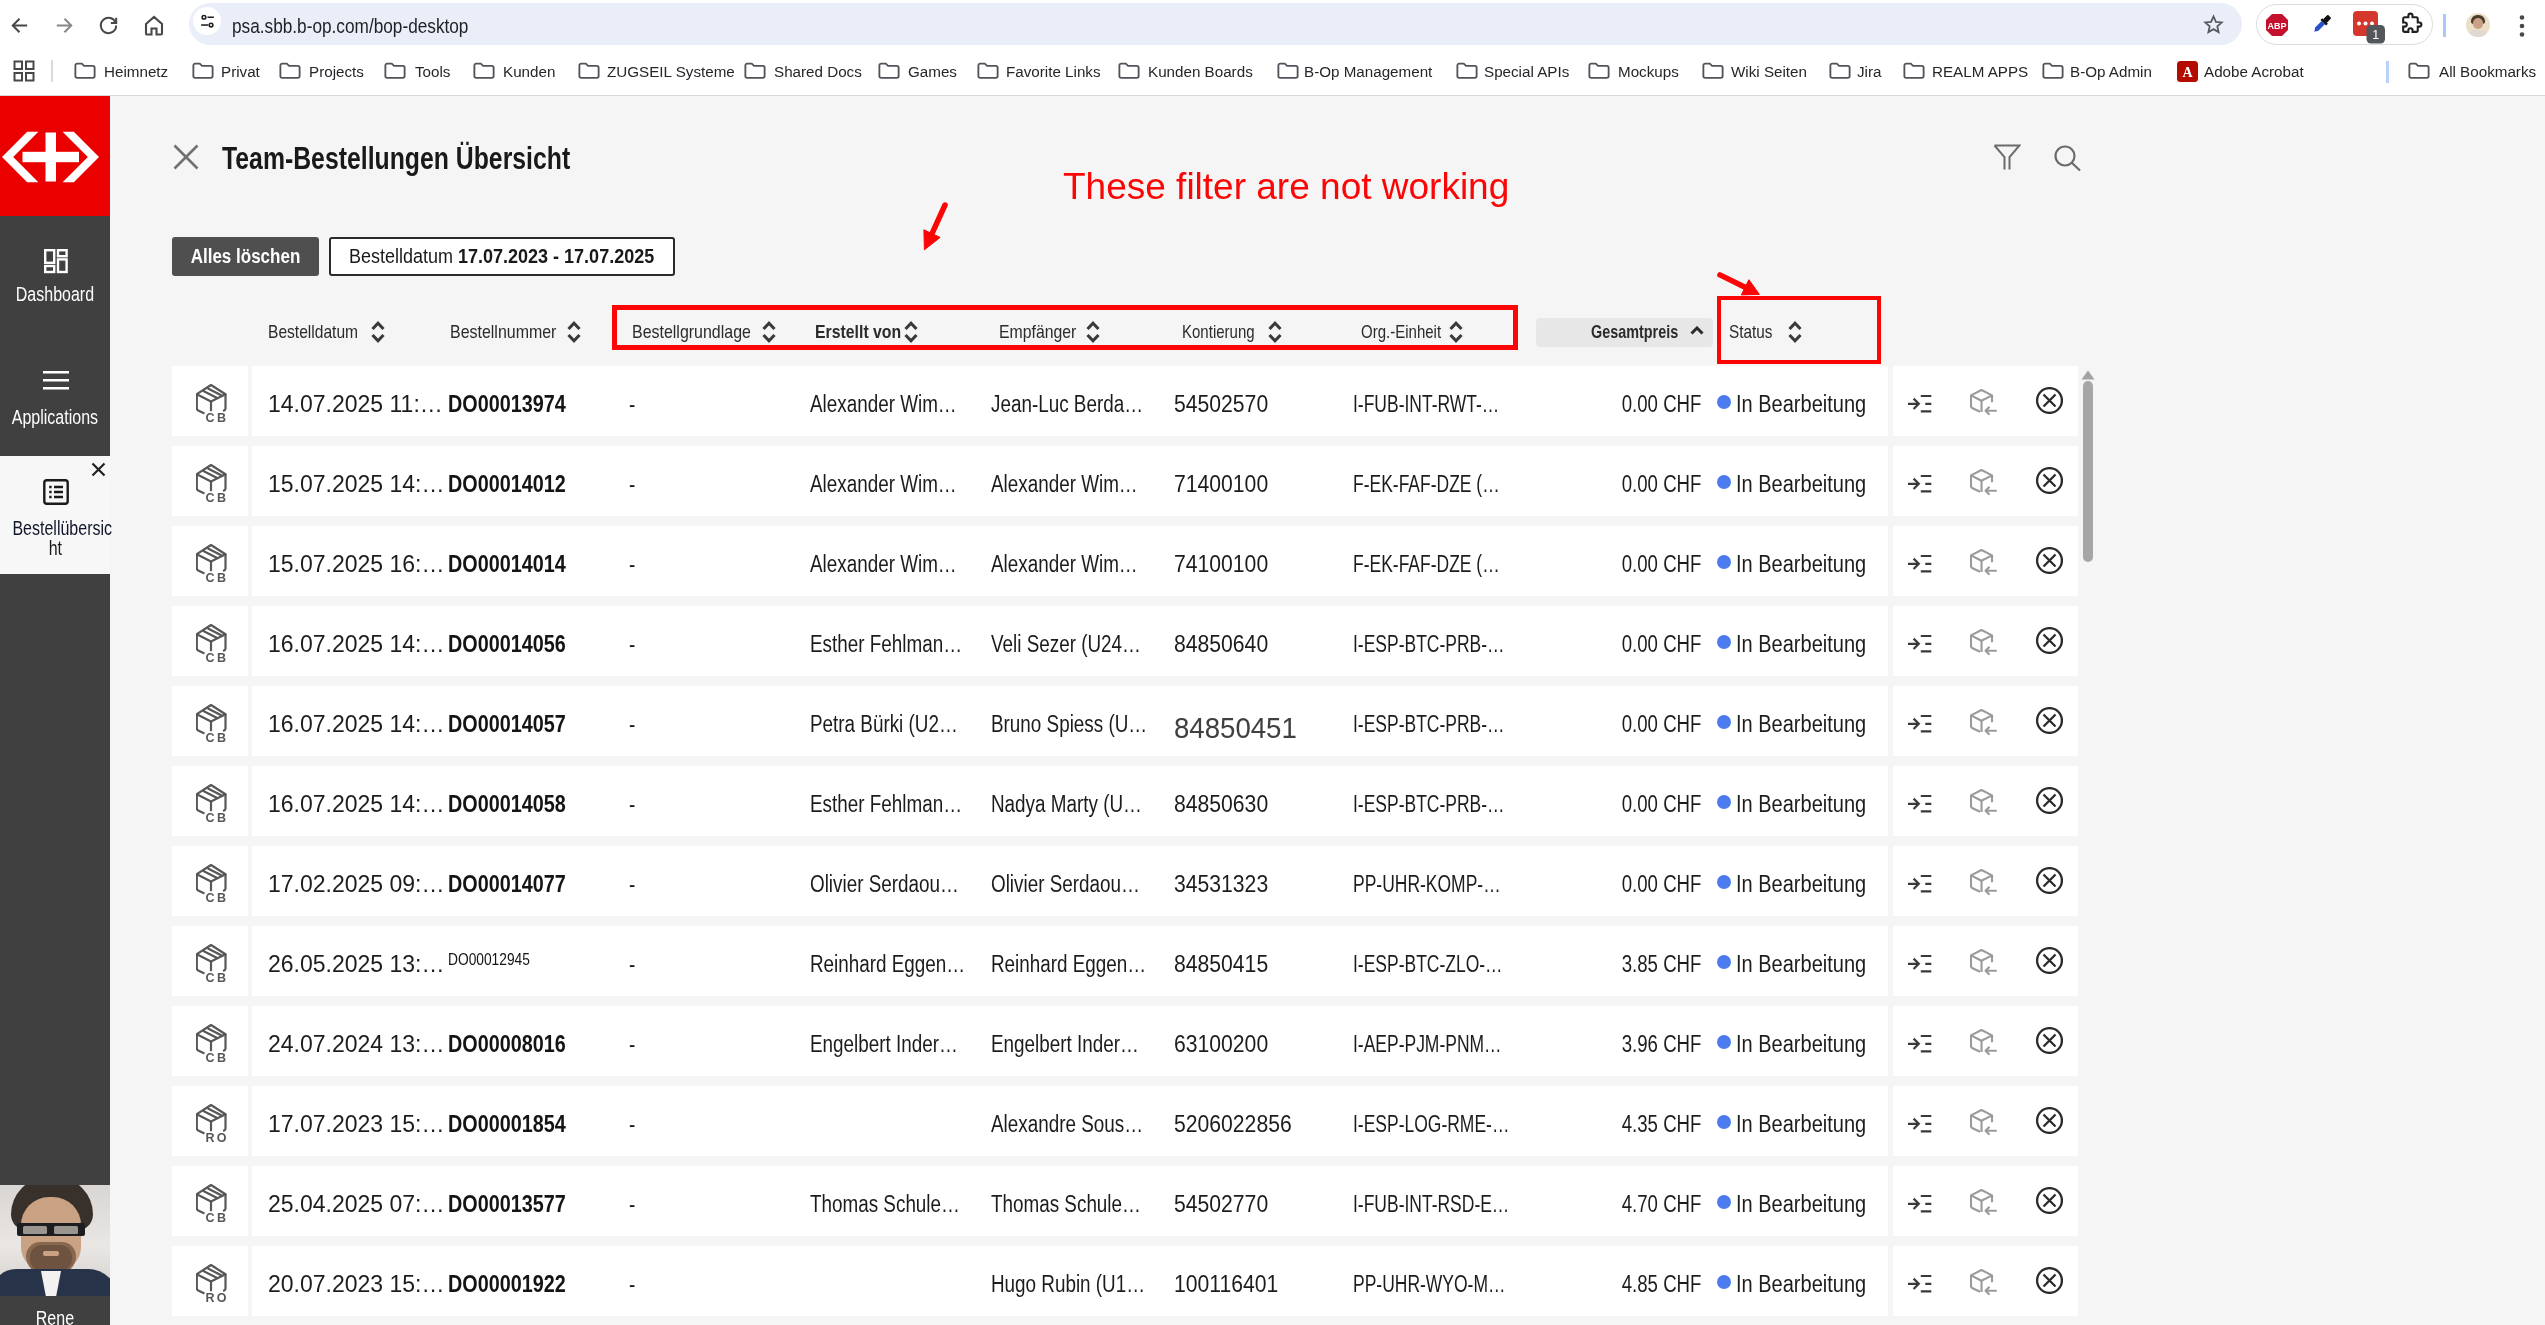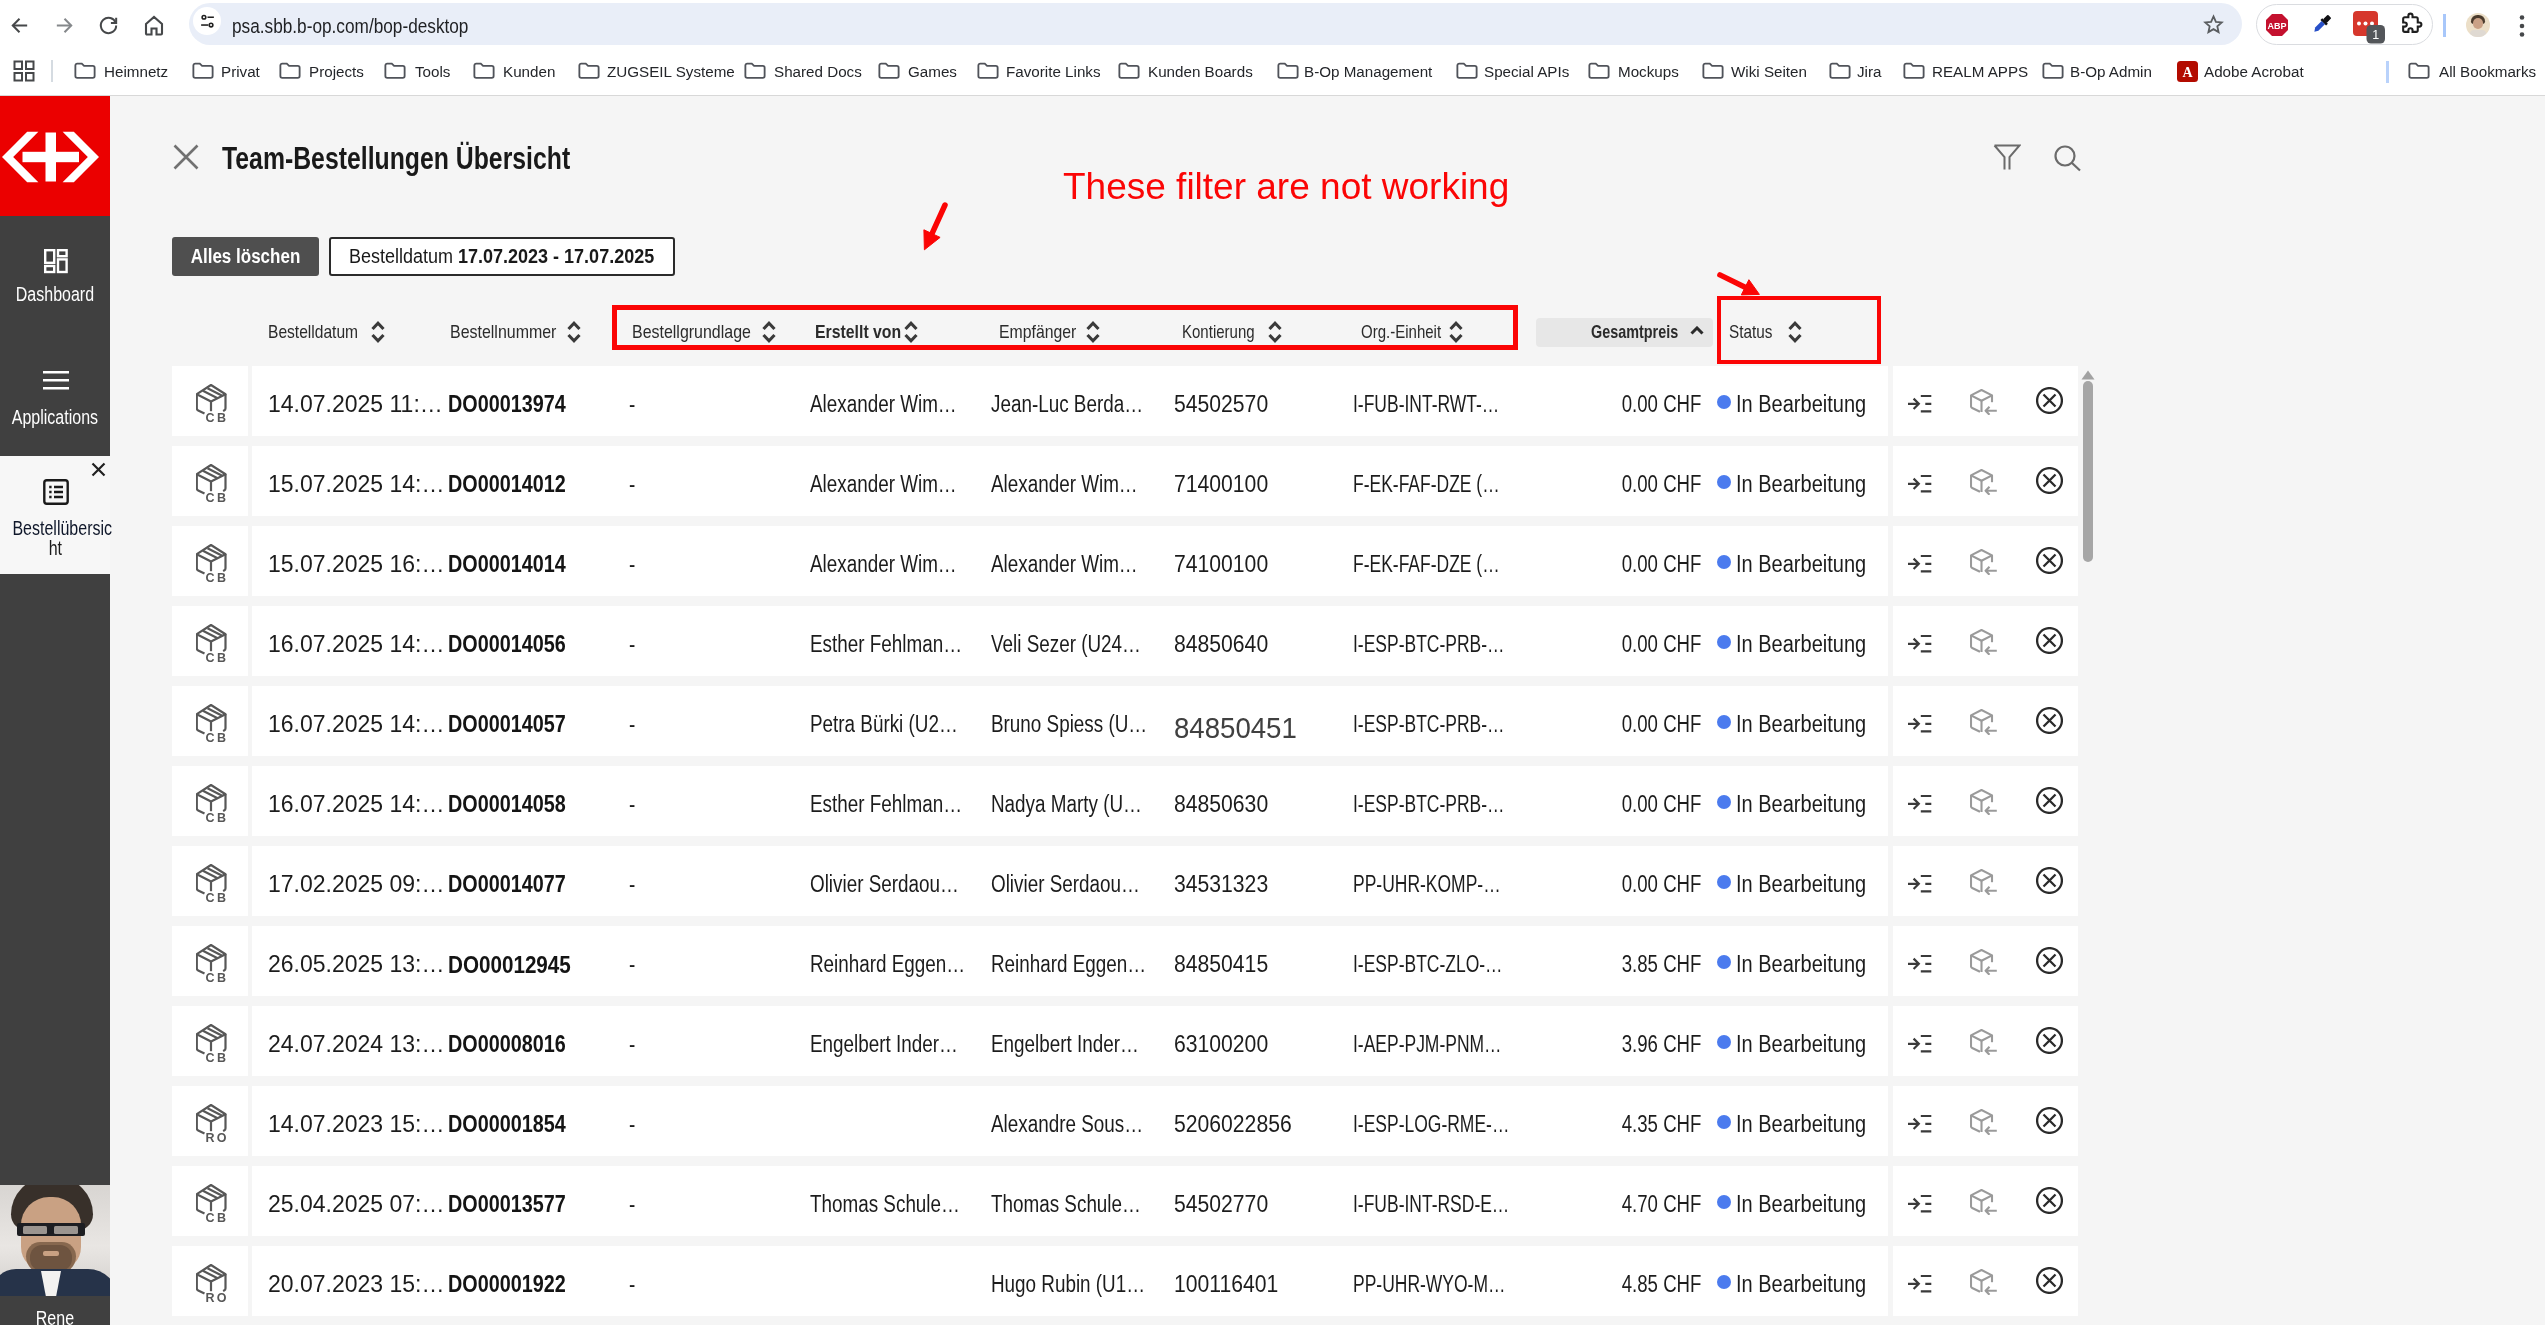--- a/index.html
+++ b/index.html
@@ -576,21 +576,21 @@
         <path d="M29.5 11.3 V25.2 A2.5 2.5 0 0 1 28.1 27.5 L27.1 28"></path>
         <path d="M15 18.6 V28.2"></path>
       </g>
       <text x="14" y="38.5" font-size="12.5" font-weight="bold" fill="#575757" text-anchor="middle" font-family="Liberation Sans">C</text>
       <text x="25.5" y="38.5" font-size="12.5" font-weight="bold" fill="#575757" text-anchor="middle" font-family="Liberation Sans">B</text>
     </svg>
   </div>
 <div class="a" style="left:252px;top:926px;width:1636px;height:70px;background:#fff;"></div>
 <div class="a" style="left:1893px;top:926px;width:185px;height:70px;background:#fff;"></div>
 <div class="a txt" style="left:268px;top:951px;font-size:23px;color:#1c1c1c;"><span class="sx" style="transform:scaleX(1.0)">26.05.2025 13:…</span></div>
-<div class="a txt" style="left:448px;top:951px;font-size:24px;font-weight:bold;color:#141414;"><span class="sx" style="transform:scaleX(0.86)">DO00012945</span></div>
+<div class="a txt" style="left:448px;top:951px;font-size:16px;font-weight:normal;color:#141414;"><span class="sx" style="transform:scaleX(0.86)">DO00012945</span></div>
 <div class="a txt" style="left:629px;top:951px;font-size:23px;color:#1c1c1c;"><span class="sx" style="transform:scaleX(0.82)">-</span></div>
 <div class="a txt" style="left:810px;top:951px;font-size:23px;color:#1c1c1c;"><span class="sx" style="transform:scaleX(0.82)">Reinhard Eggen…</span></div>
 <div class="a txt" style="left:991px;top:951px;font-size:23px;color:#1c1c1c;"><span class="sx" style="transform:scaleX(0.82)">Reinhard Eggen…</span></div>
 <div class="a txt" style="left:1174px;top:951px;font-size:23px;color:#1c1c1c;"><span class="sx" style="transform:scaleX(0.92)">84850415</span></div>
 <div class="a txt" style="left:1353px;top:951px;font-size:23px;color:#1c1c1c;"><span class="sx" style="transform:scaleX(0.76)">I-ESP-BTC-ZLO-…</span></div>
 <div class="a txt" style="right:844px;top:951px;font-size:23px;color:#1c1c1c;"><span style="display:inline-block;transform:scaleX(0.81);transform-origin:100% 50%;">3.85 CHF</span></div>
 <div class="a" style="left:1717px;top:955px;width:14px;height:14px;border-radius:50%;background:#4b7bee;"></div>
 <div class="a txt" style="left:1736px;top:951px;font-size:23px;color:#1c1c1c;"><span class="sx" style="transform:scaleX(0.87)">In Bearbeitung</span></div>
 <svg class="a" style="left:1908px;top:954px" width="24" height="19" viewBox="0 0 24 19" fill="none" stroke="#3a3a3a" stroke-width="2.2">
     <path d="M0 9.8 H10.5 M5.6 4.6 L10.8 9.8 L5.6 15"></path>
@@ -657,21 +657,21 @@
         <path d="M0.8 11.2 V25.2 A2.5 2.5 0 0 0 2.2 27.5 L8.5 30.6"></path>
         <path d="M29.5 11.3 V25.2 A2.5 2.5 0 0 1 28.1 27.5 L27.1 28"></path>
         <path d="M15 18.6 V28.2"></path>
       </g>
       <text x="14" y="38.5" font-size="12.5" font-weight="bold" fill="#575757" text-anchor="middle" font-family="Liberation Sans">R</text>
       <text x="25.5" y="38.5" font-size="12.5" font-weight="bold" fill="#575757" text-anchor="middle" font-family="Liberation Sans">O</text>
     </svg>
   </div>
 <div class="a" style="left:252px;top:1086px;width:1636px;height:70px;background:#fff;"></div>
 <div class="a" style="left:1893px;top:1086px;width:185px;height:70px;background:#fff;"></div>
-<div class="a txt" style="left:268px;top:1111px;font-size:23px;color:#1c1c1c;"><span class="sx" style="transform:scaleX(1.0)">14.07.2023 15:…</span></div>
+<div class="a txt" style="left:268px;top:1111px;font-size:23px;color:#1c1c1c;"><span class="sx" style="transform:scaleX(1.0)">17.07.2023 15:…</span></div>
 <div class="a txt" style="left:448px;top:1111px;font-size:23px;font-weight:bold;color:#141414;"><span class="sx" style="transform:scaleX(0.86)">DO00001854</span></div>
 <div class="a txt" style="left:629px;top:1111px;font-size:23px;color:#1c1c1c;"><span class="sx" style="transform:scaleX(0.82)">-</span></div>
 <div class="a txt" style="left:991px;top:1111px;font-size:23px;color:#1c1c1c;"><span class="sx" style="transform:scaleX(0.82)">Alexandre Sous…</span></div>
 <div class="a txt" style="left:1174px;top:1111px;font-size:23px;color:#1c1c1c;"><span class="sx" style="transform:scaleX(0.92)">5206022856</span></div>
 <div class="a txt" style="left:1353px;top:1111px;font-size:23px;color:#1c1c1c;"><span class="sx" style="transform:scaleX(0.76)">I-ESP-LOG-RME-…</span></div>
 <div class="a txt" style="right:844px;top:1111px;font-size:23px;color:#1c1c1c;"><span style="display:inline-block;transform:scaleX(0.81);transform-origin:100% 50%;">4.35 CHF</span></div>
 <div class="a" style="left:1717px;top:1115px;width:14px;height:14px;border-radius:50%;background:#4b7bee;"></div>
 <div class="a txt" style="left:1736px;top:1111px;font-size:23px;color:#1c1c1c;"><span class="sx" style="transform:scaleX(0.87)">In Bearbeitung</span></div>
 <svg class="a" style="left:1908px;top:1114px" width="24" height="19" viewBox="0 0 24 19" fill="none" stroke="#3a3a3a" stroke-width="2.2">
     <path d="M0 9.8 H10.5 M5.6 4.6 L10.8 9.8 L5.6 15"></path>

